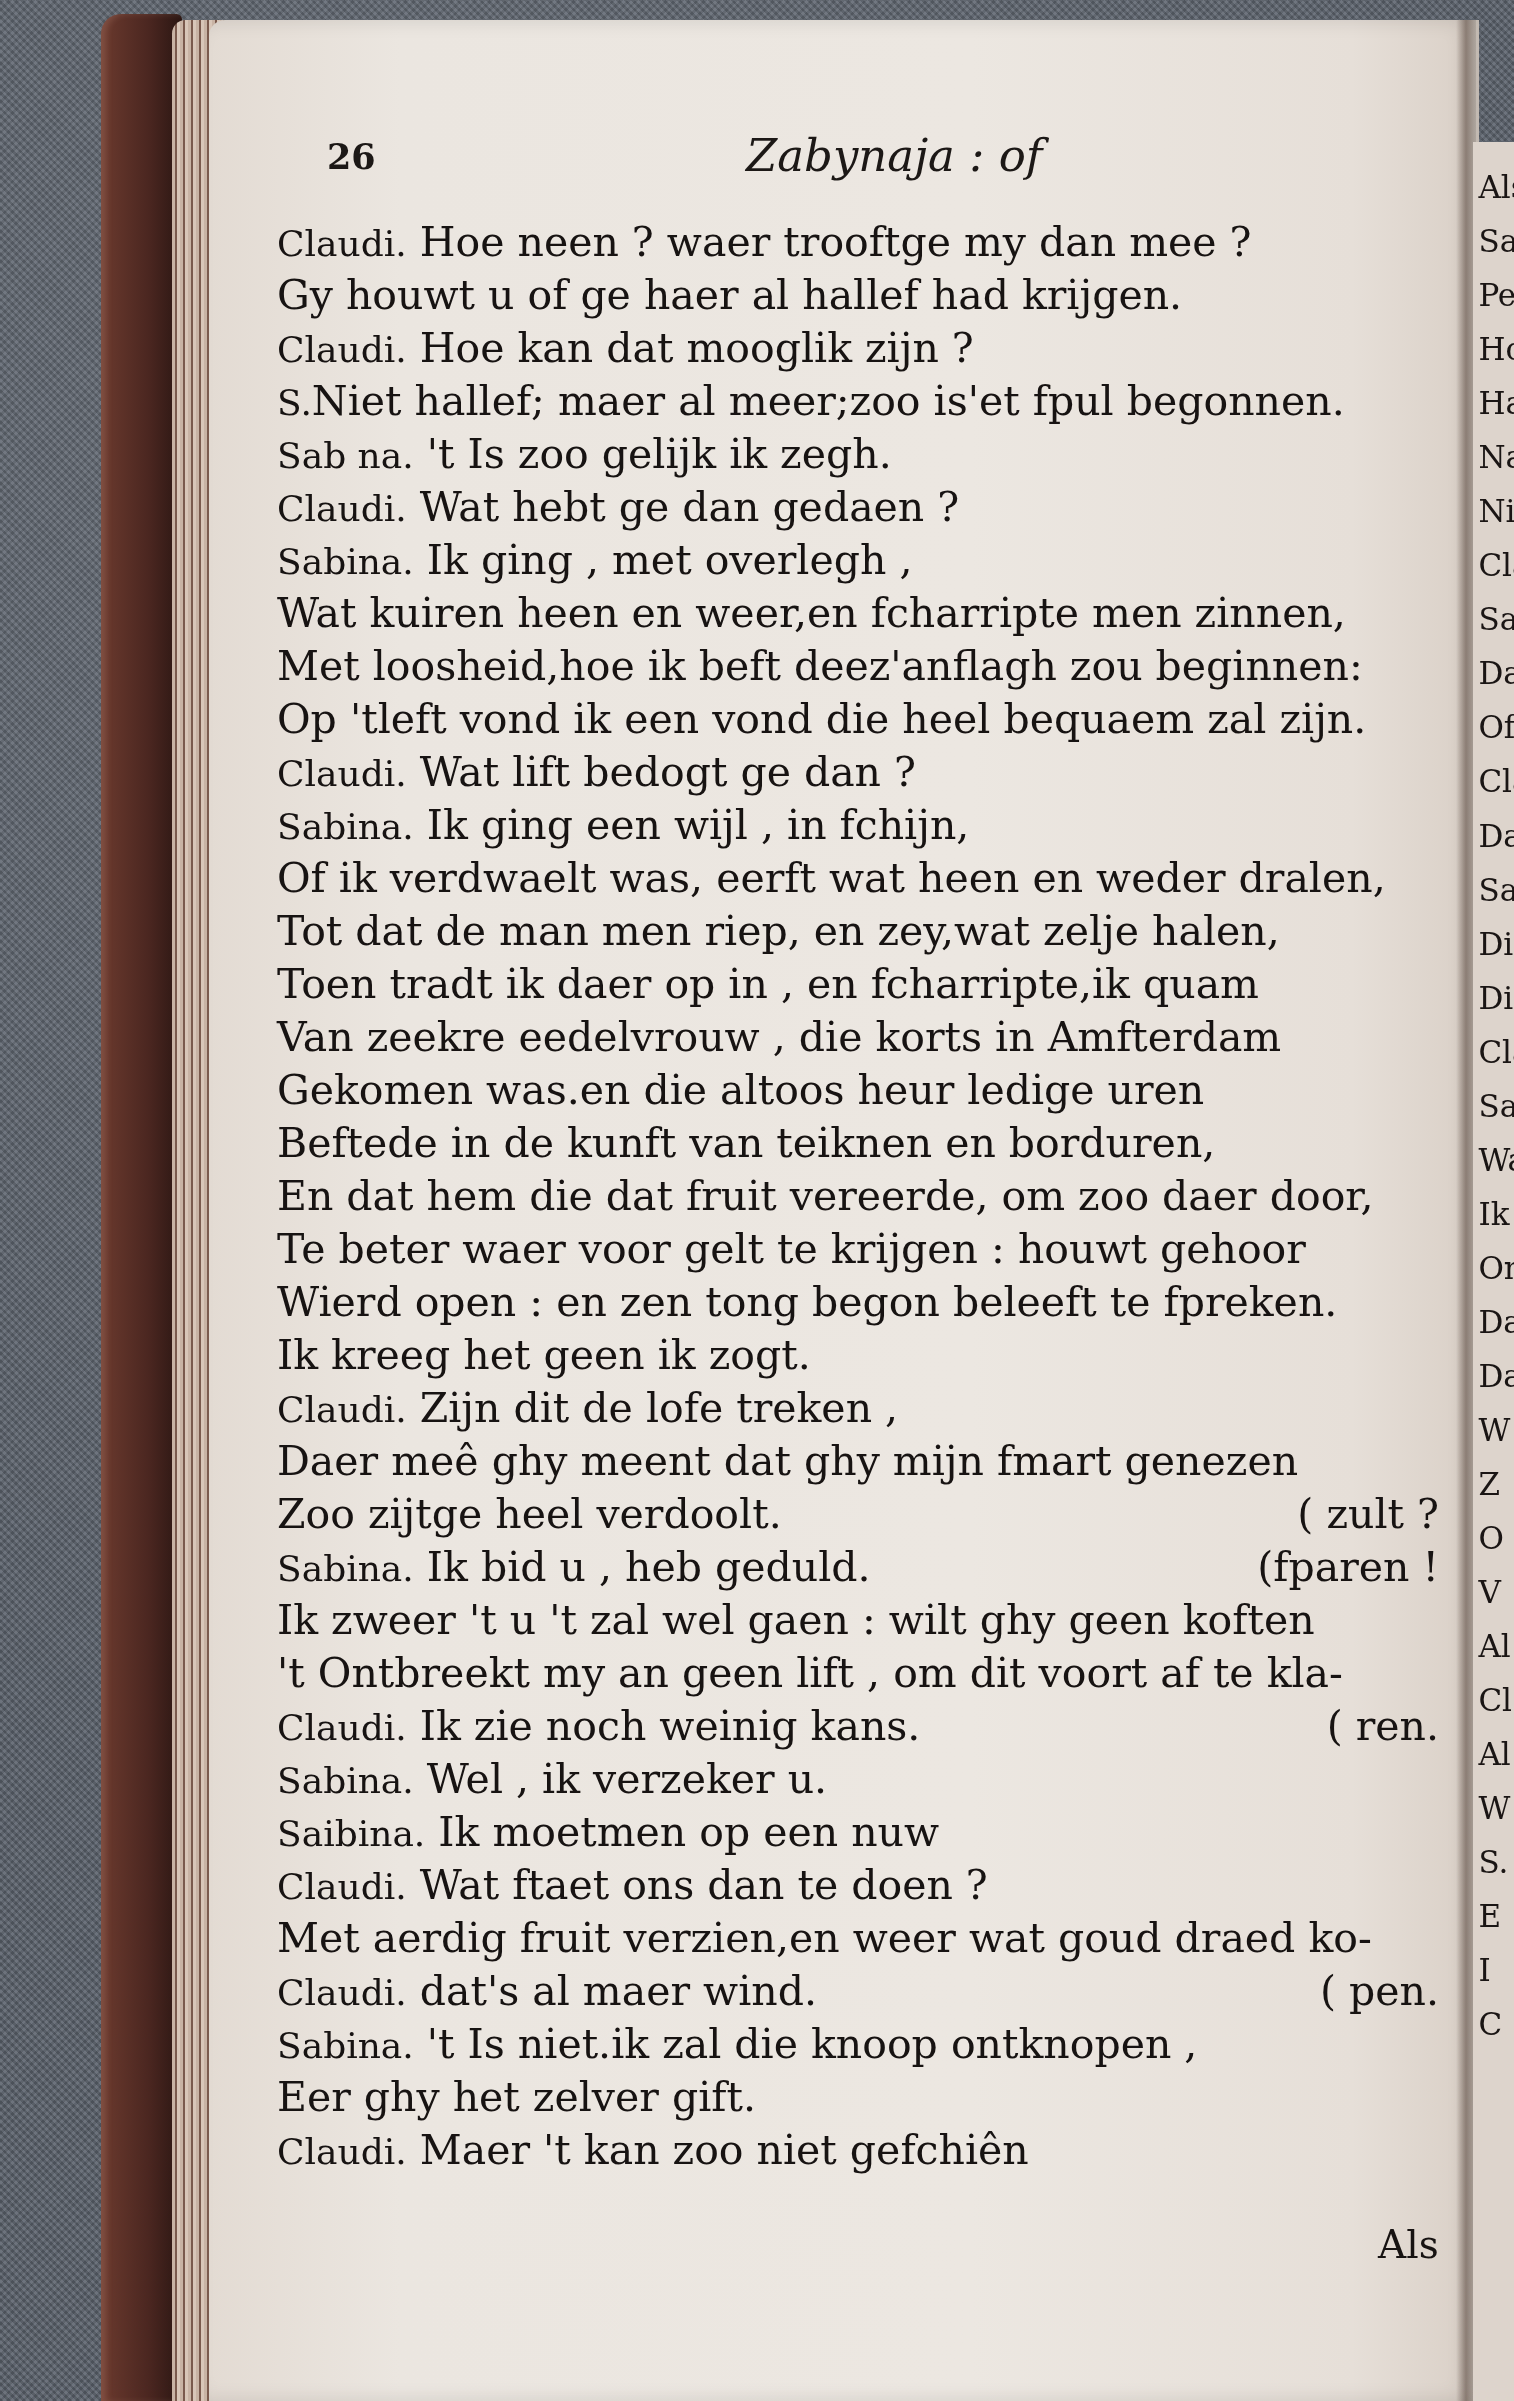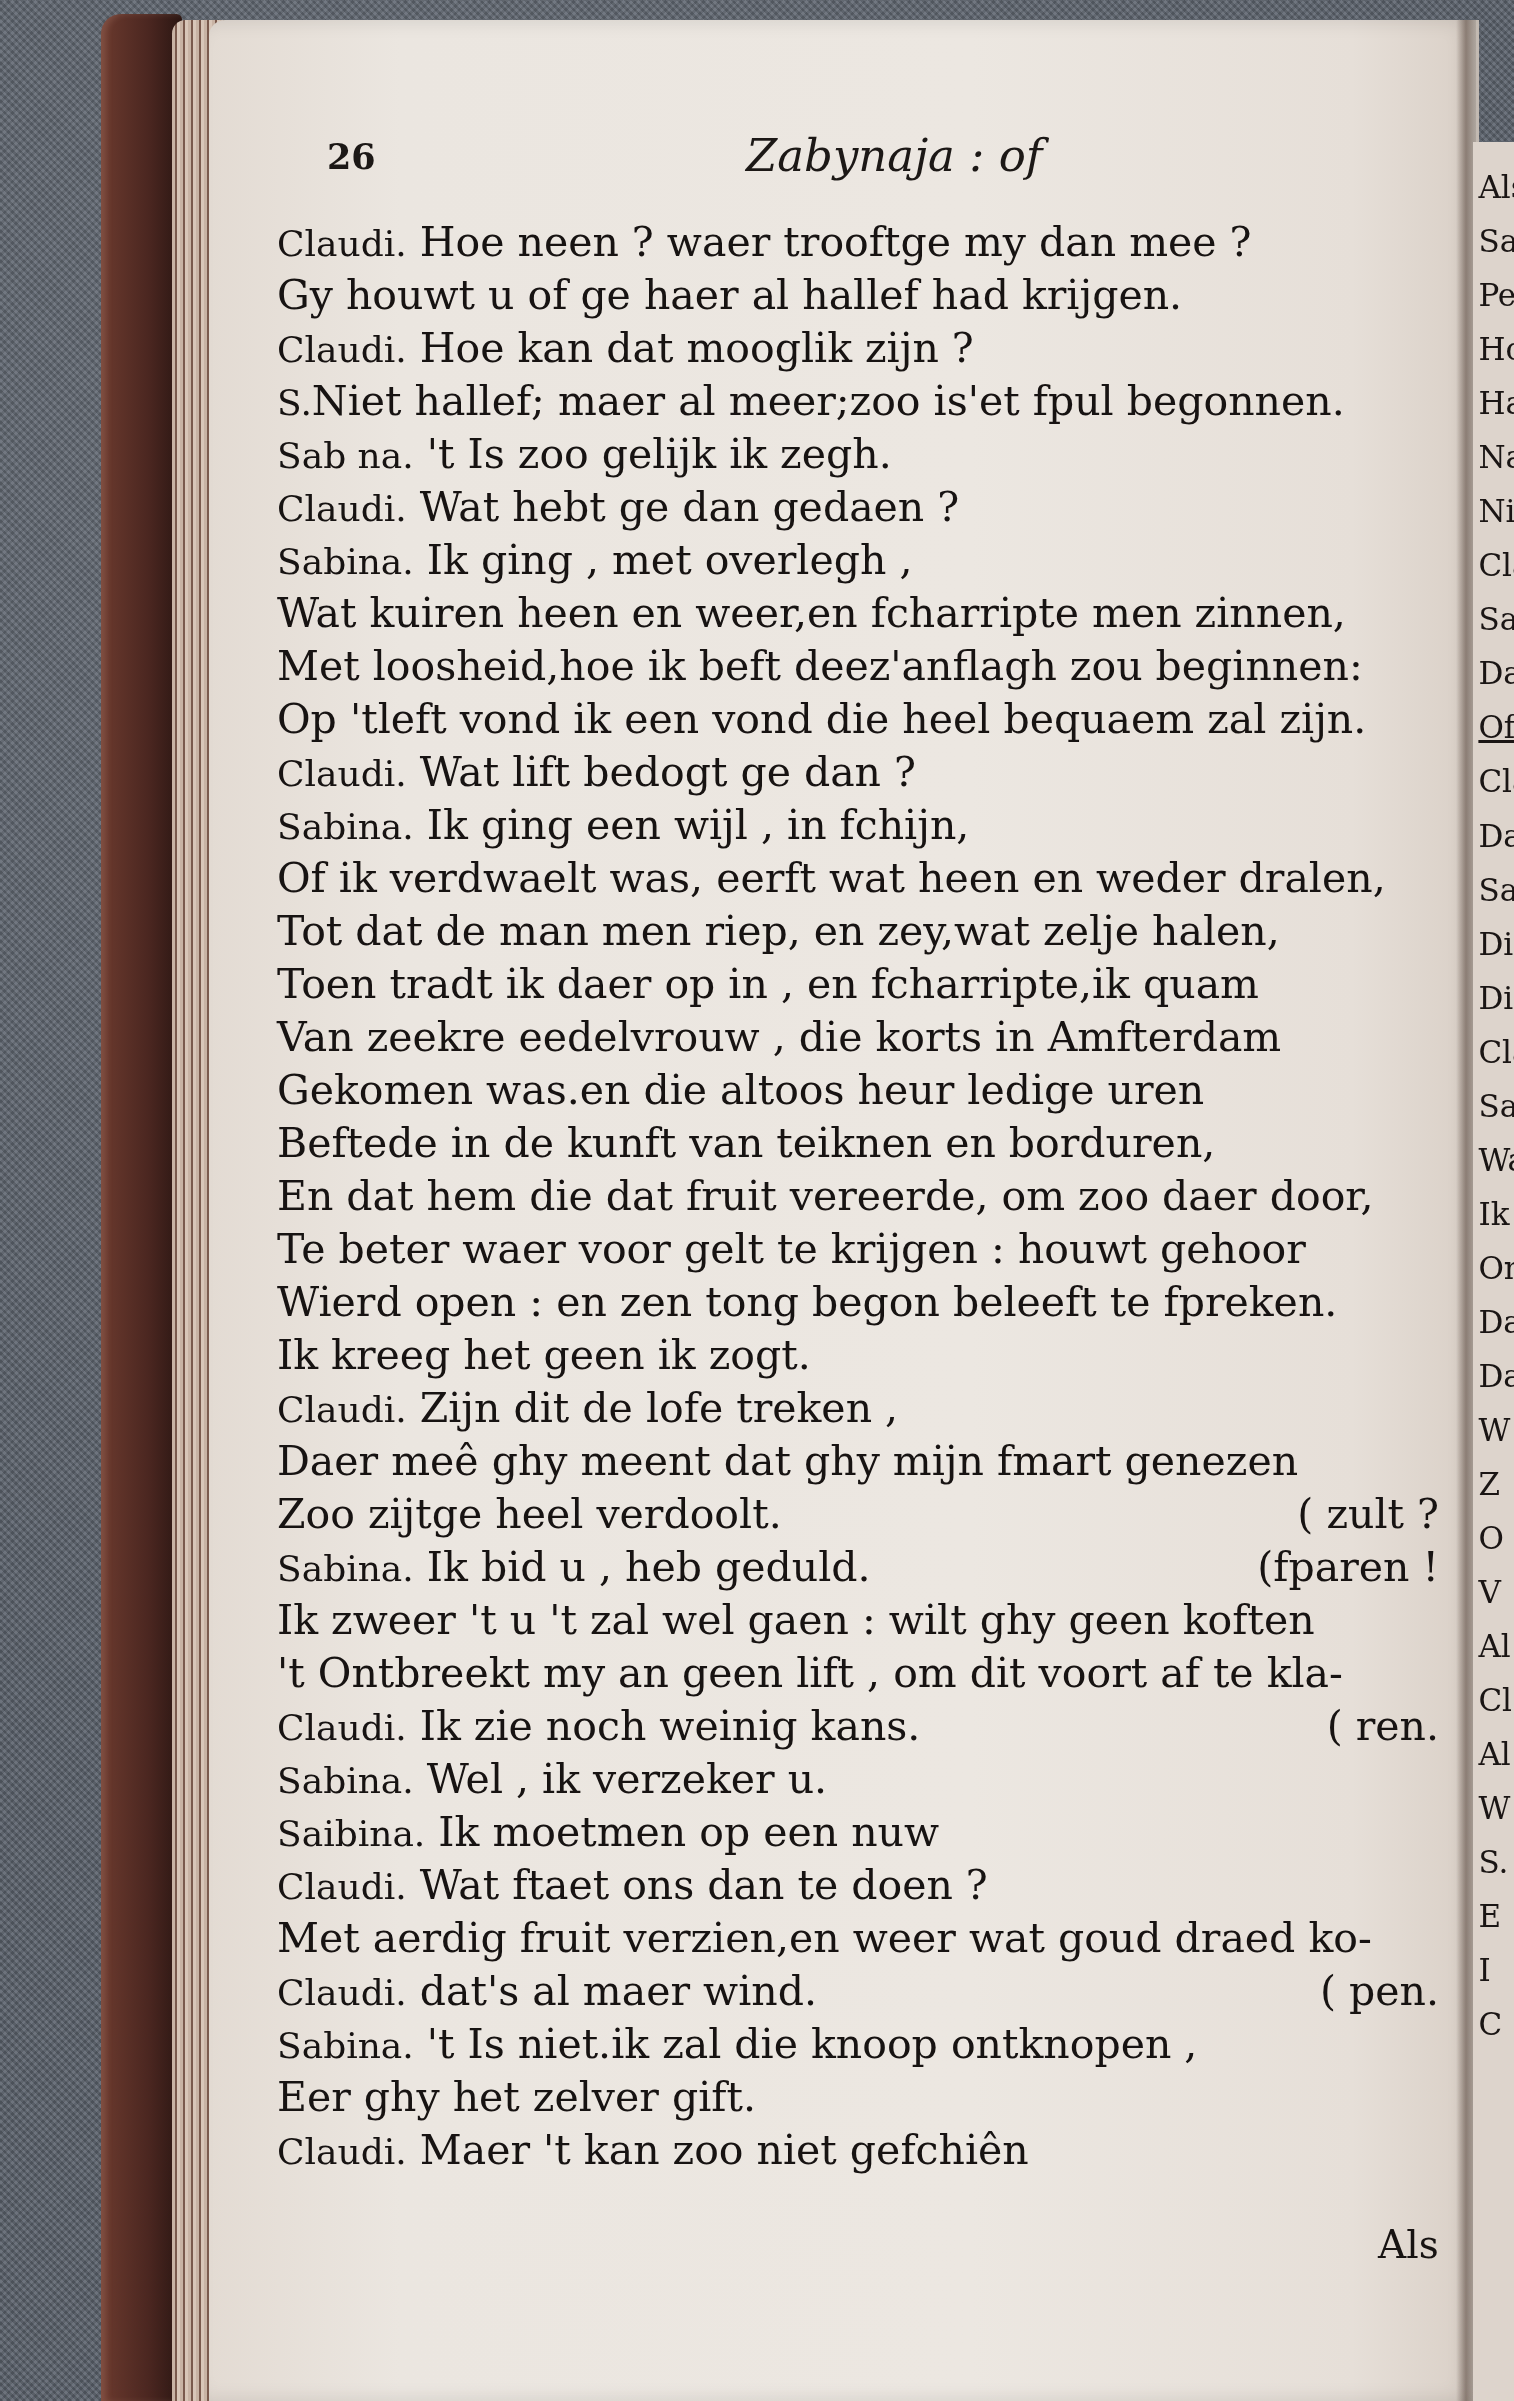--- a/index.html
+++ b/index.html
@@ -76,21 +76,21 @@
     <div class="fline" style="top: 27px;">Als</div>
     <div class="fline" style="top: 81px;">Sabi</div>
     <div class="fline" style="top: 135px;">Pen</div>
     <div class="fline" style="top: 189px;">Hoe</div>
     <div class="fline" style="top: 243px;">Hae</div>
     <div class="fline" style="top: 297px;">Na</div>
     <div class="fline" style="top: 351px;">Ni</div>
     <div class="fline" style="top: 405px;">Cla</div>
     <div class="fline" style="top: 459px;">Sa</div>
     <div class="fline" style="top: 513px;">Da</div>
-    <div class="fline" style="top: 567px; text-decoration: underline;">Of</div>
+    <div class="fline" style="top: 567px;">Of</div>
     <div class="fline" style="top: 621px;">Cla</div>
     <div class="fline" style="top: 676px;">Dae</div>
     <div class="fline" style="top: 730px;">Sab</div>
     <div class="fline" style="top: 784px;">Di</div>
     <div class="fline" style="top: 838px;">Di</div>
     <div class="fline" style="top: 892px;">Cla</div>
     <div class="fline" style="top: 946px;">Sab</div>
     <div class="fline" style="top: 1000px;">Wa</div>
     <div class="fline" style="top: 1054px;">Ik v</div>
     <div class="fline" style="top: 1108px;">Om</div>

